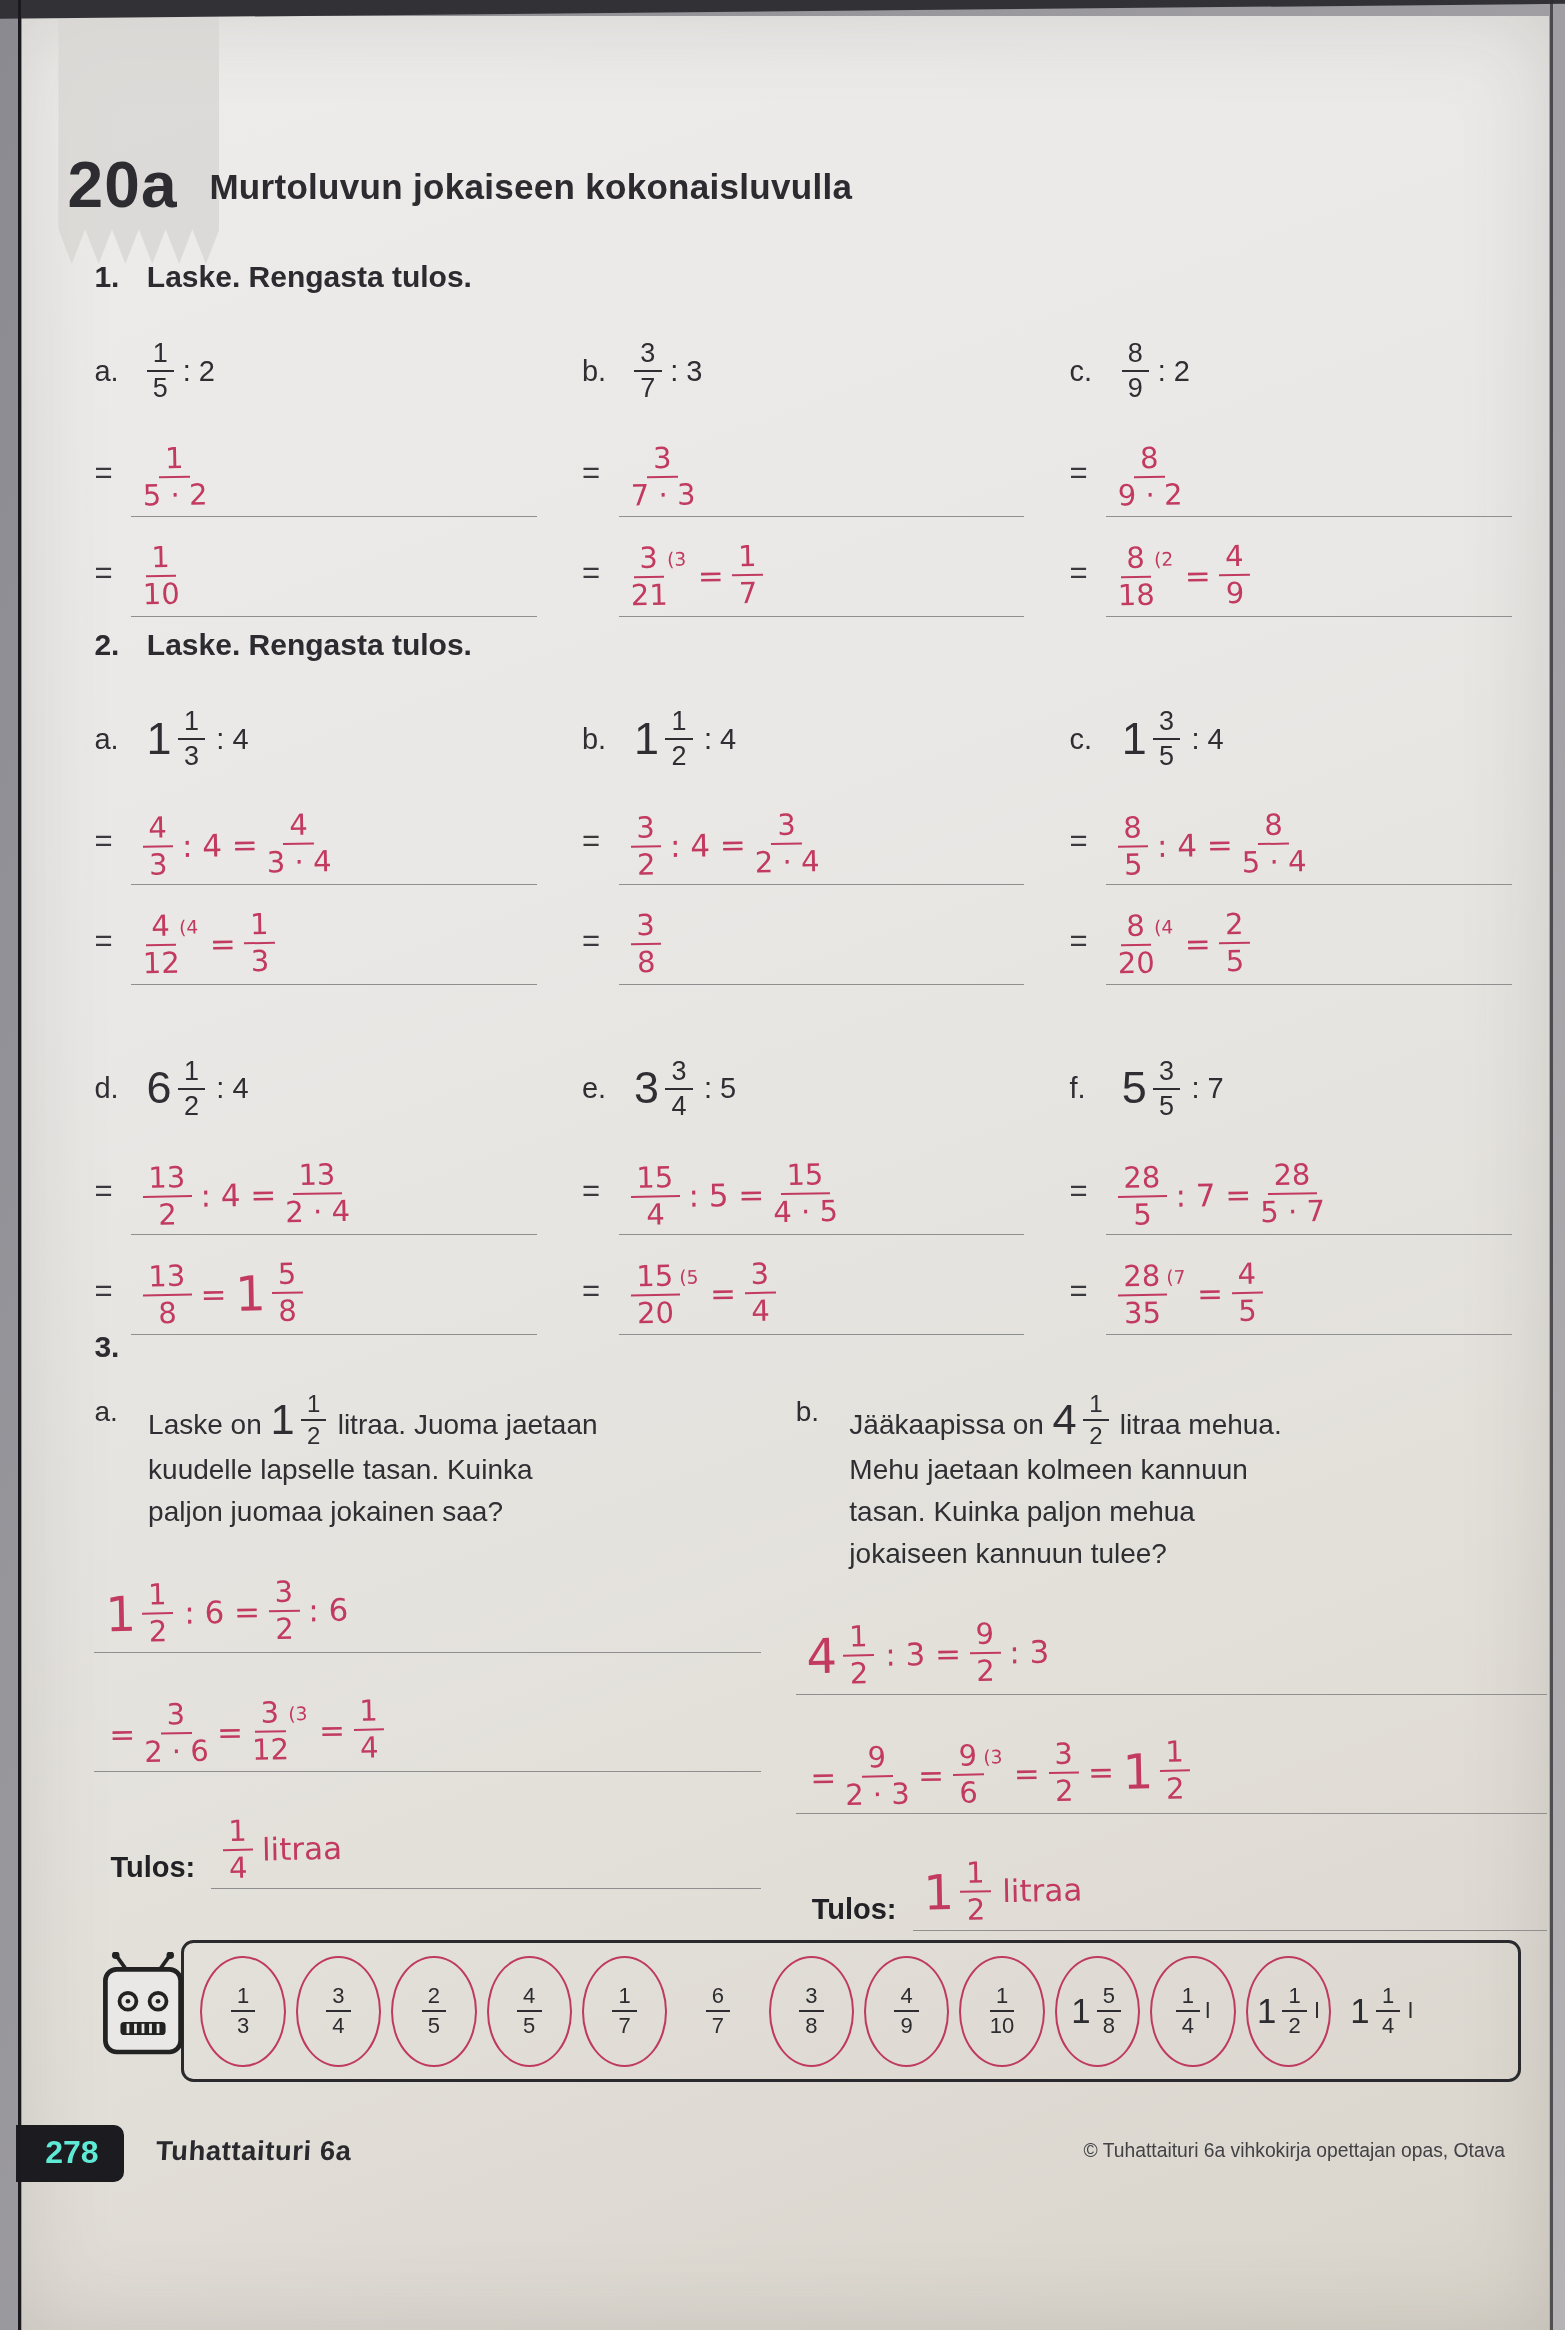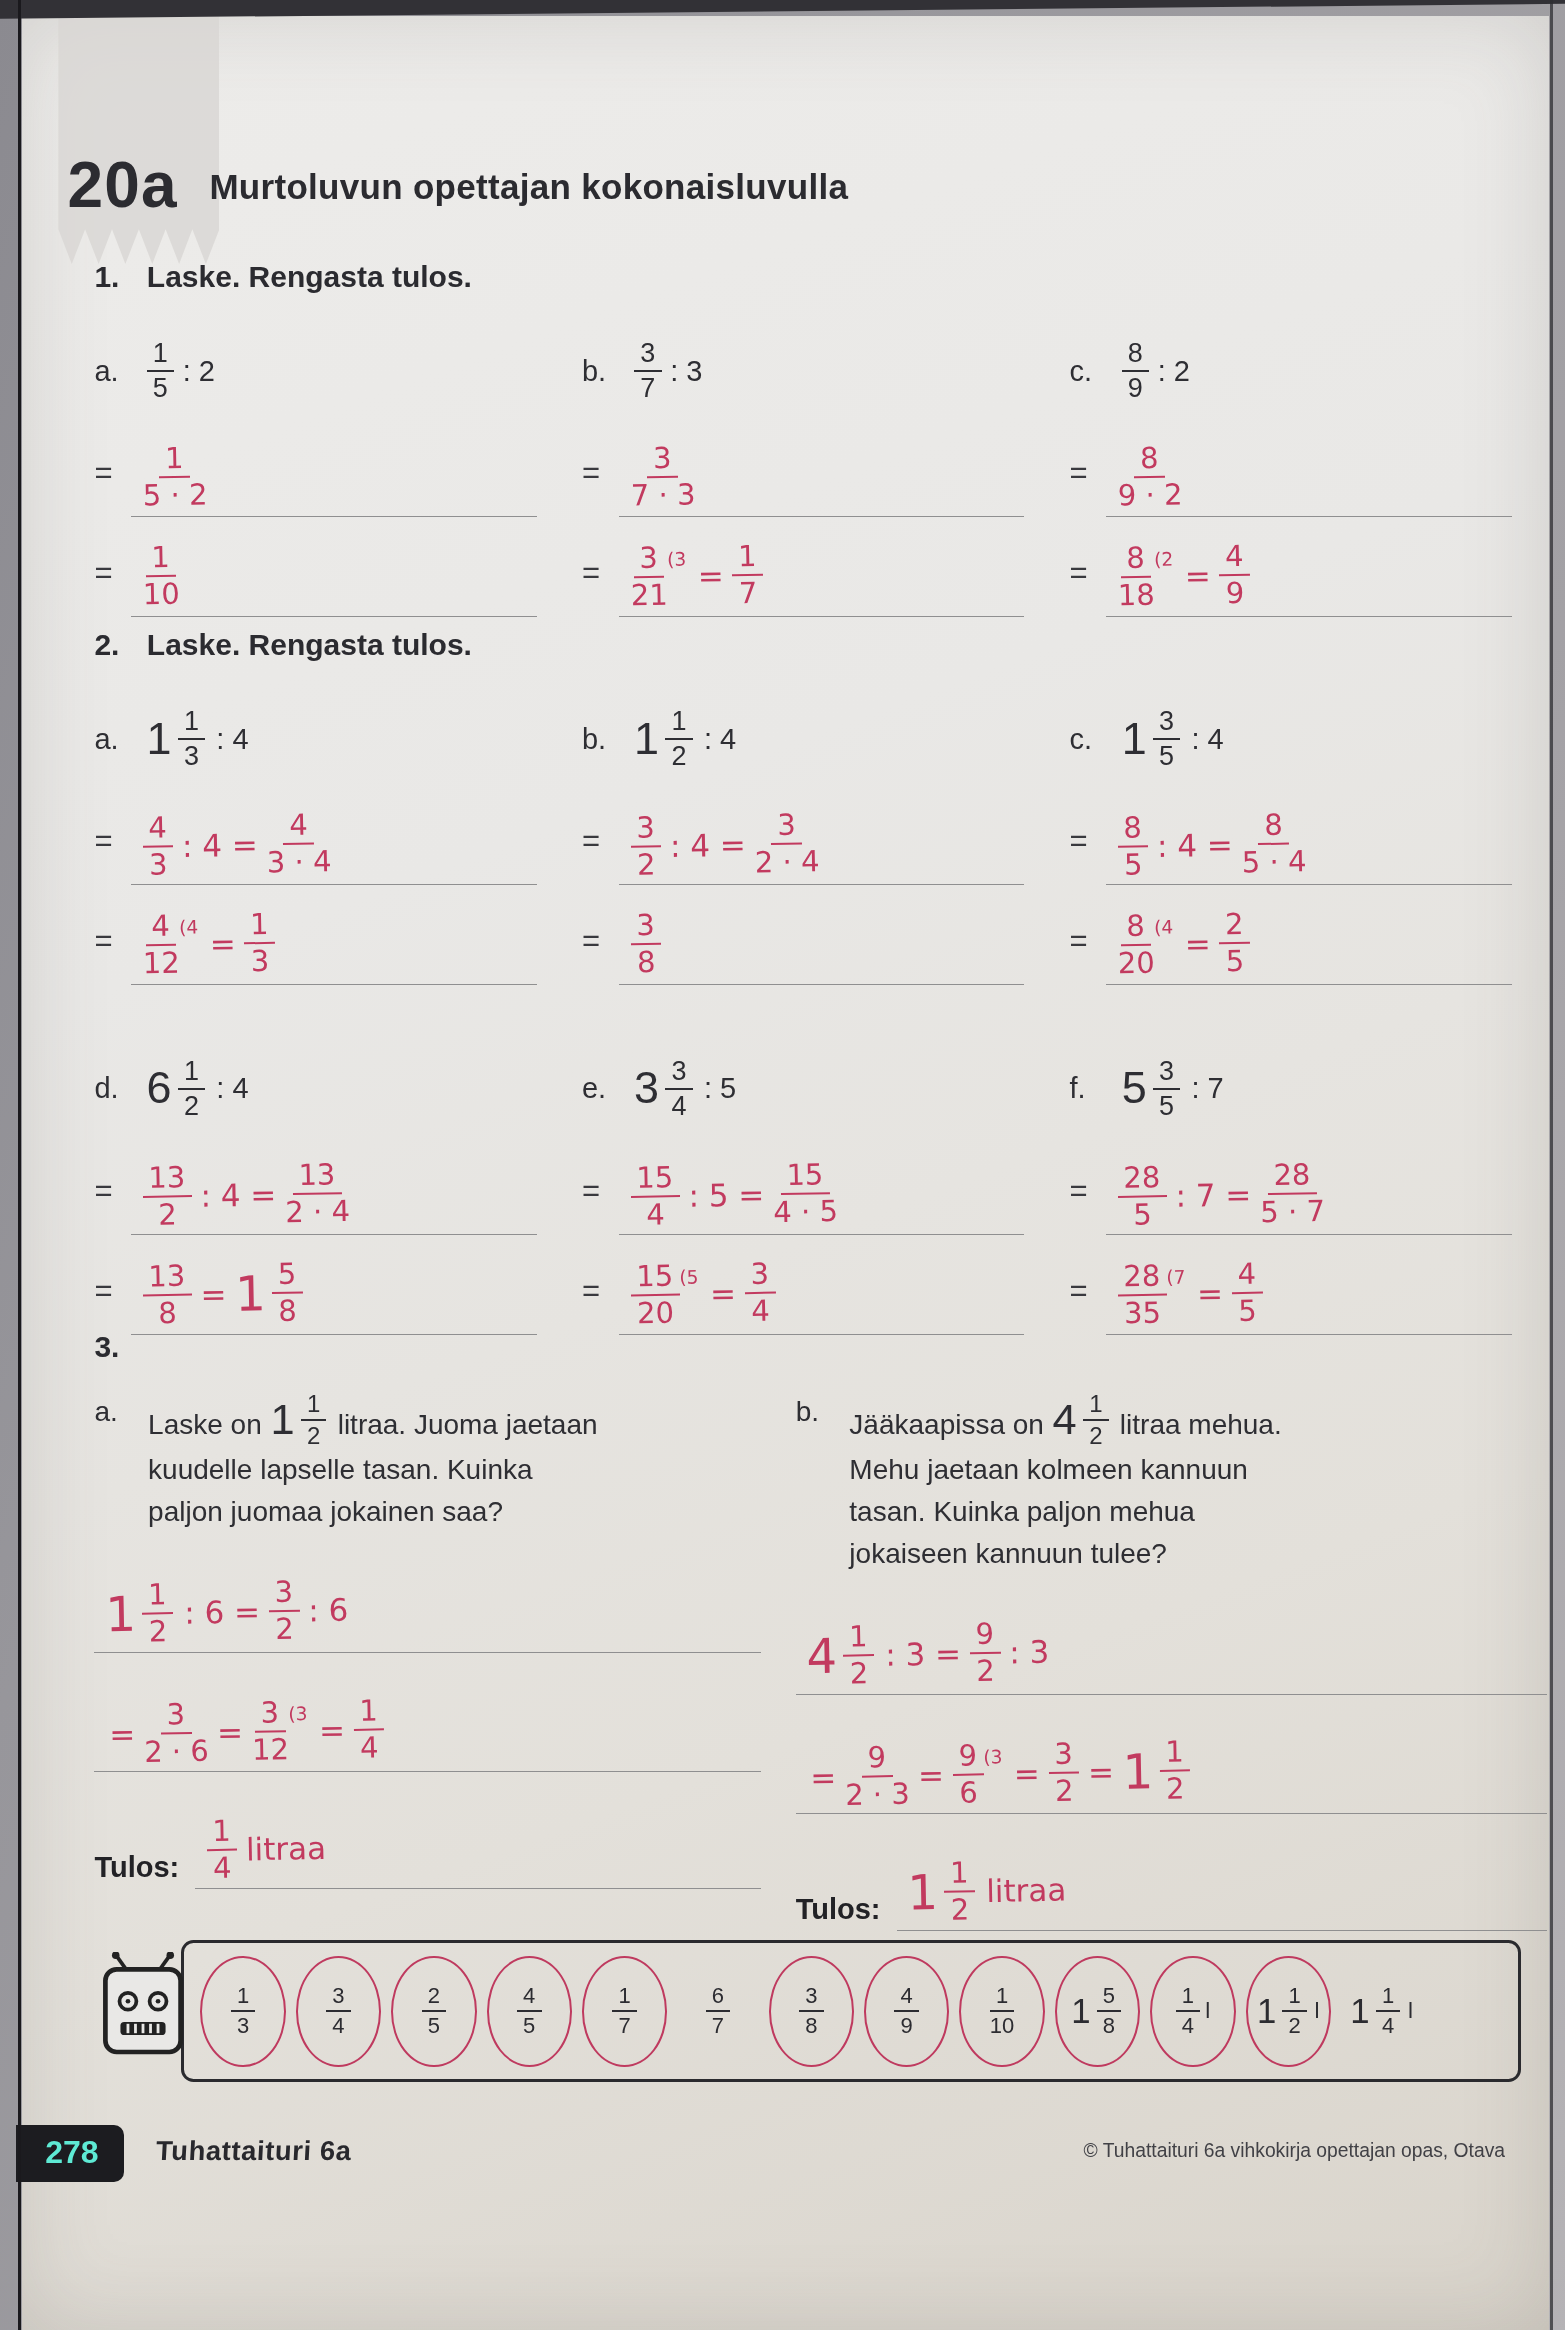--- a/index.html
+++ b/index.html
@@ -63,21 +63,21 @@
   .ansline .hw{padding-bottom:1.2px;}
 
   
   .prob3{min-width:0;}
   .stmt3{display:flex;gap:12.5px;font-size:28px;color:#2e2e33;line-height:1.5;}
   .stmt3 .plabel{width:35px;}
   .ptext .math{display:inline;}
   .ptext .frac{font-size:24px;display:inline-flex;}
   .ptext .mixed{display:inline-flex;}
   .resrow{display:flex;align-items:flex-end;gap:16px;margin-top:25px;}
-  .tulos{font-size:29px;font-weight:700;color:#222226;padding-bottom:5px;flex:none;}
+  .tulos{font-size:29px;font-weight:700;color:#222226;padding-bottom:5px;flex:none;margin-left:16px;}
   .resrow .ansline{min-height:87px;}
 
   
   .strip{position:absolute;left:159px;right:28px;top:1924px;height:136px;
     border:3.1px solid #2a2a2e;border-radius:12.5px;display:flex;align-items:center;
     gap:10px;padding:0 16px;}
   .robot{position:absolute;left:74px;top:1936px;width:94px;height:106px;z-index:2;}
   .oval{display:flex;align-items:center;justify-content:center;min-width:74px;height:107px;
     border-radius:50%;font-size:22.4px;color:#2c2c31;flex:none;padding:0 3.7px;}
   .oval .frac{font-size:22px;}
@@ -97,21 +97,21 @@
 
 <div class="photo">
   <div class="edge-top"></div>
   <div class="edge-left"></div>
   <div class="edge-right"></div>
 
   <div class="page">
 
     <div class="tab"></div>
     <div class="h-code">20a</div>
-    <div class="h-title">Murtoluvun opettajan kokonaisluvulla</div>
+    <div class="h-title">Murtoluvun jokaiseen kokonaisluvulla</div>
 
     <div class="section" style="top:244px;">
       <div class="sec-head">
         <span>1.</span>
         <span>Laske. Rengasta tulos.</span>
       </div>
       <div class="grid3">
           <div class="prob">
             <div class="stmt">
               <span class="plabel">a.</span>

